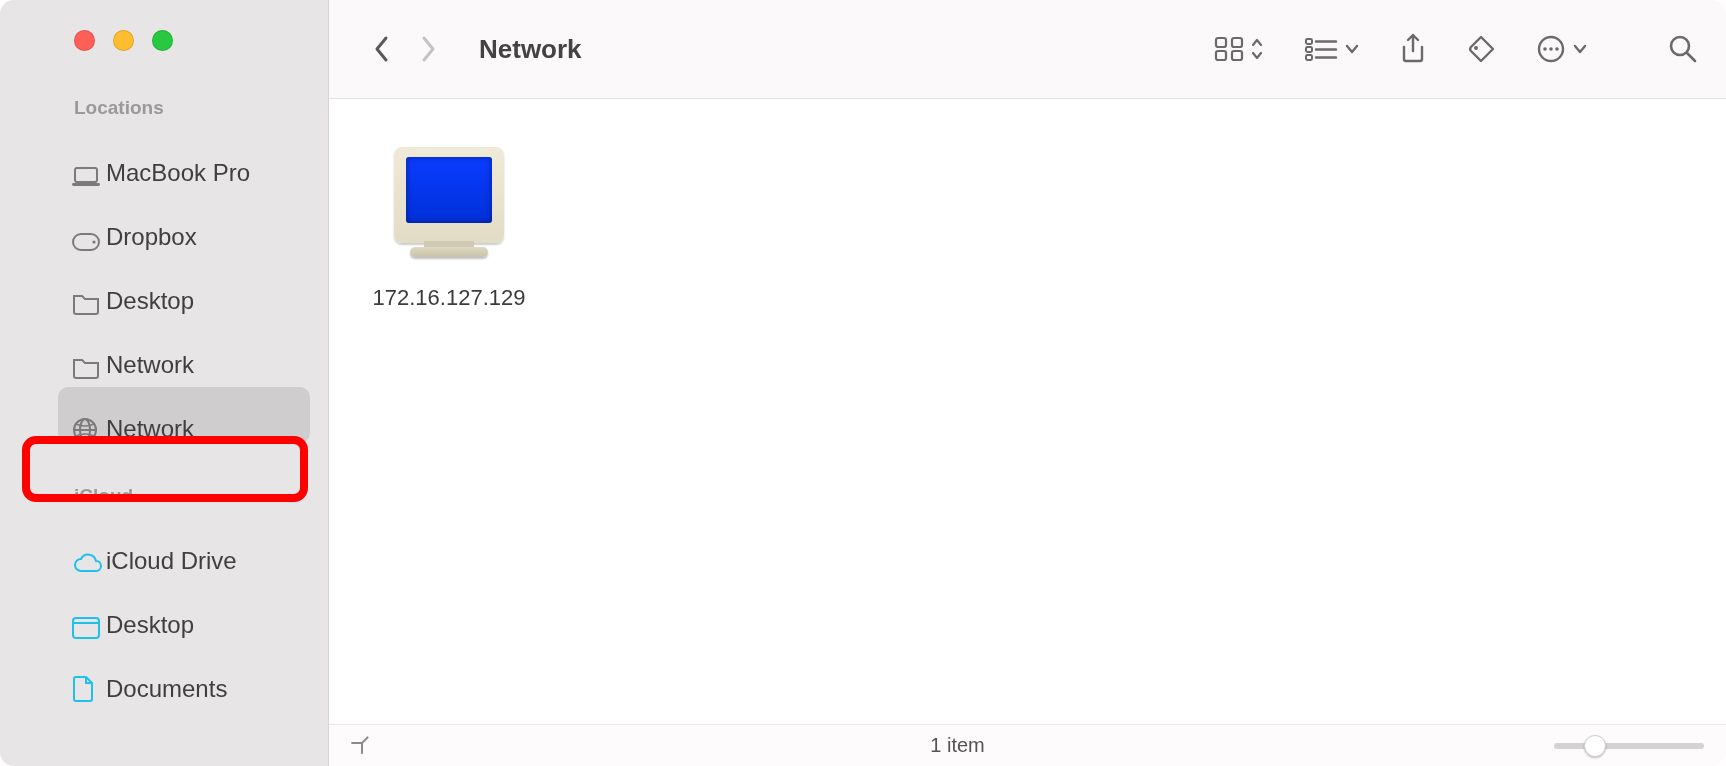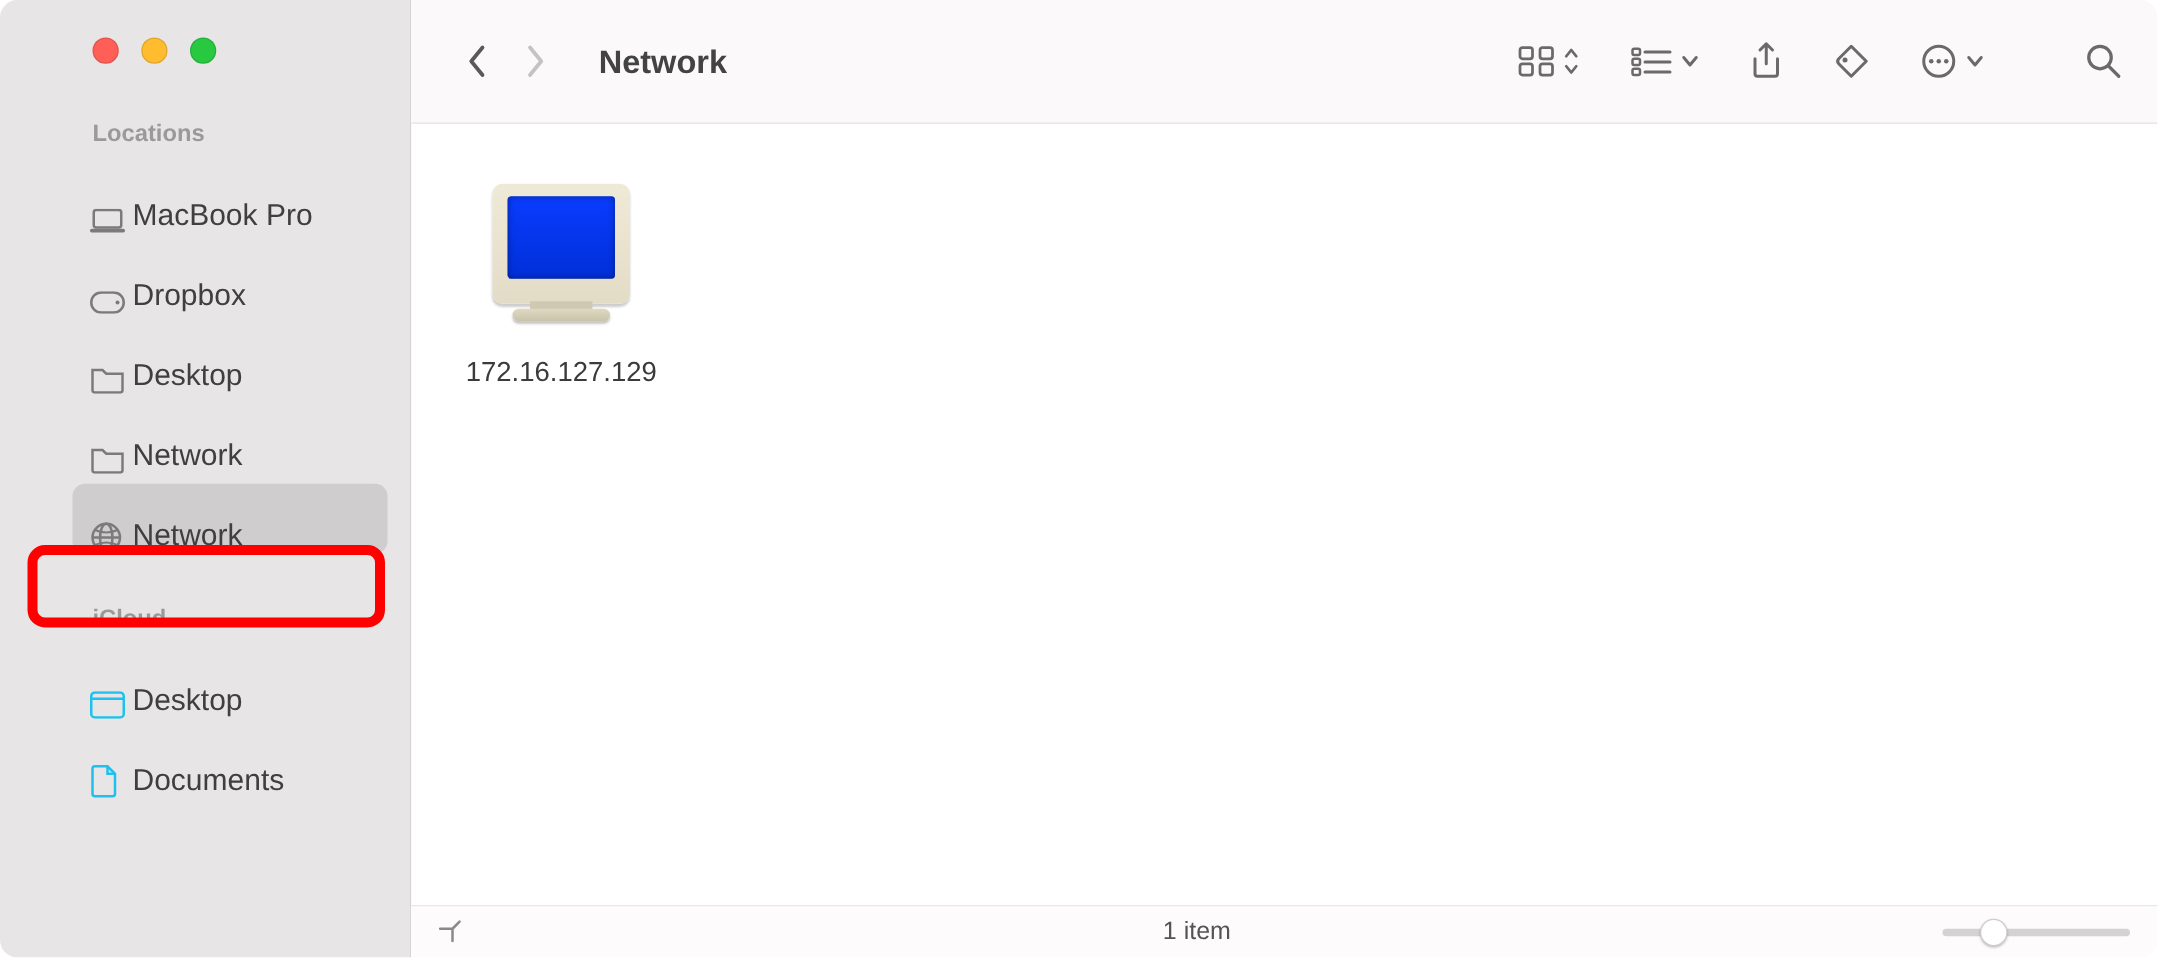--- a/index.html
+++ b/index.html
@@ -273,20 +273,28 @@
             <line x1="2" y1="13" x2="24" y2="13" stroke="currentColor" stroke-width="2"></line>
             <path d="M4 7 Q13 11 22 7" fill="none" stroke="currentColor" stroke-width="1.6"></path>
             <path d="M4 19 Q13 15 22 19" fill="none" stroke="currentColor" stroke-width="1.6"></path>
           </svg>
       </span>
       <span class="si-label">Network</span>
     </div>
 
     <div class="section-label icloud">iCloud</div>
 
+    <div class="sidebar-item">
+      <span class="si-icon cloud">
+        <svg width="30" height="22" viewBox="0 0 30 22">
+            <path d="M9 18 a6 6 0 0 1 0-12 a8 8 0 0 1 15 2 a5 5 0 0 1 0 10 Z" fill="none" stroke="currentColor" stroke-width="2"></path>
+          </svg>
+      </span>
+      <span class="si-label">iCloud Drive</span>
+    </div>
 
     <div class="sidebar-item">
       <span class="si-icon cloud">
         <svg width="28" height="22" viewBox="0 0 28 22">
             <rect x="1" y="1" width="26" height="20" rx="3" fill="none" stroke="currentColor" stroke-width="2"></rect>
             <line x1="1" y1="6" x2="27" y2="6" stroke="currentColor" stroke-width="2"></line>
           </svg>
       </span>
       <span class="si-label">Desktop</span>
     </div>

